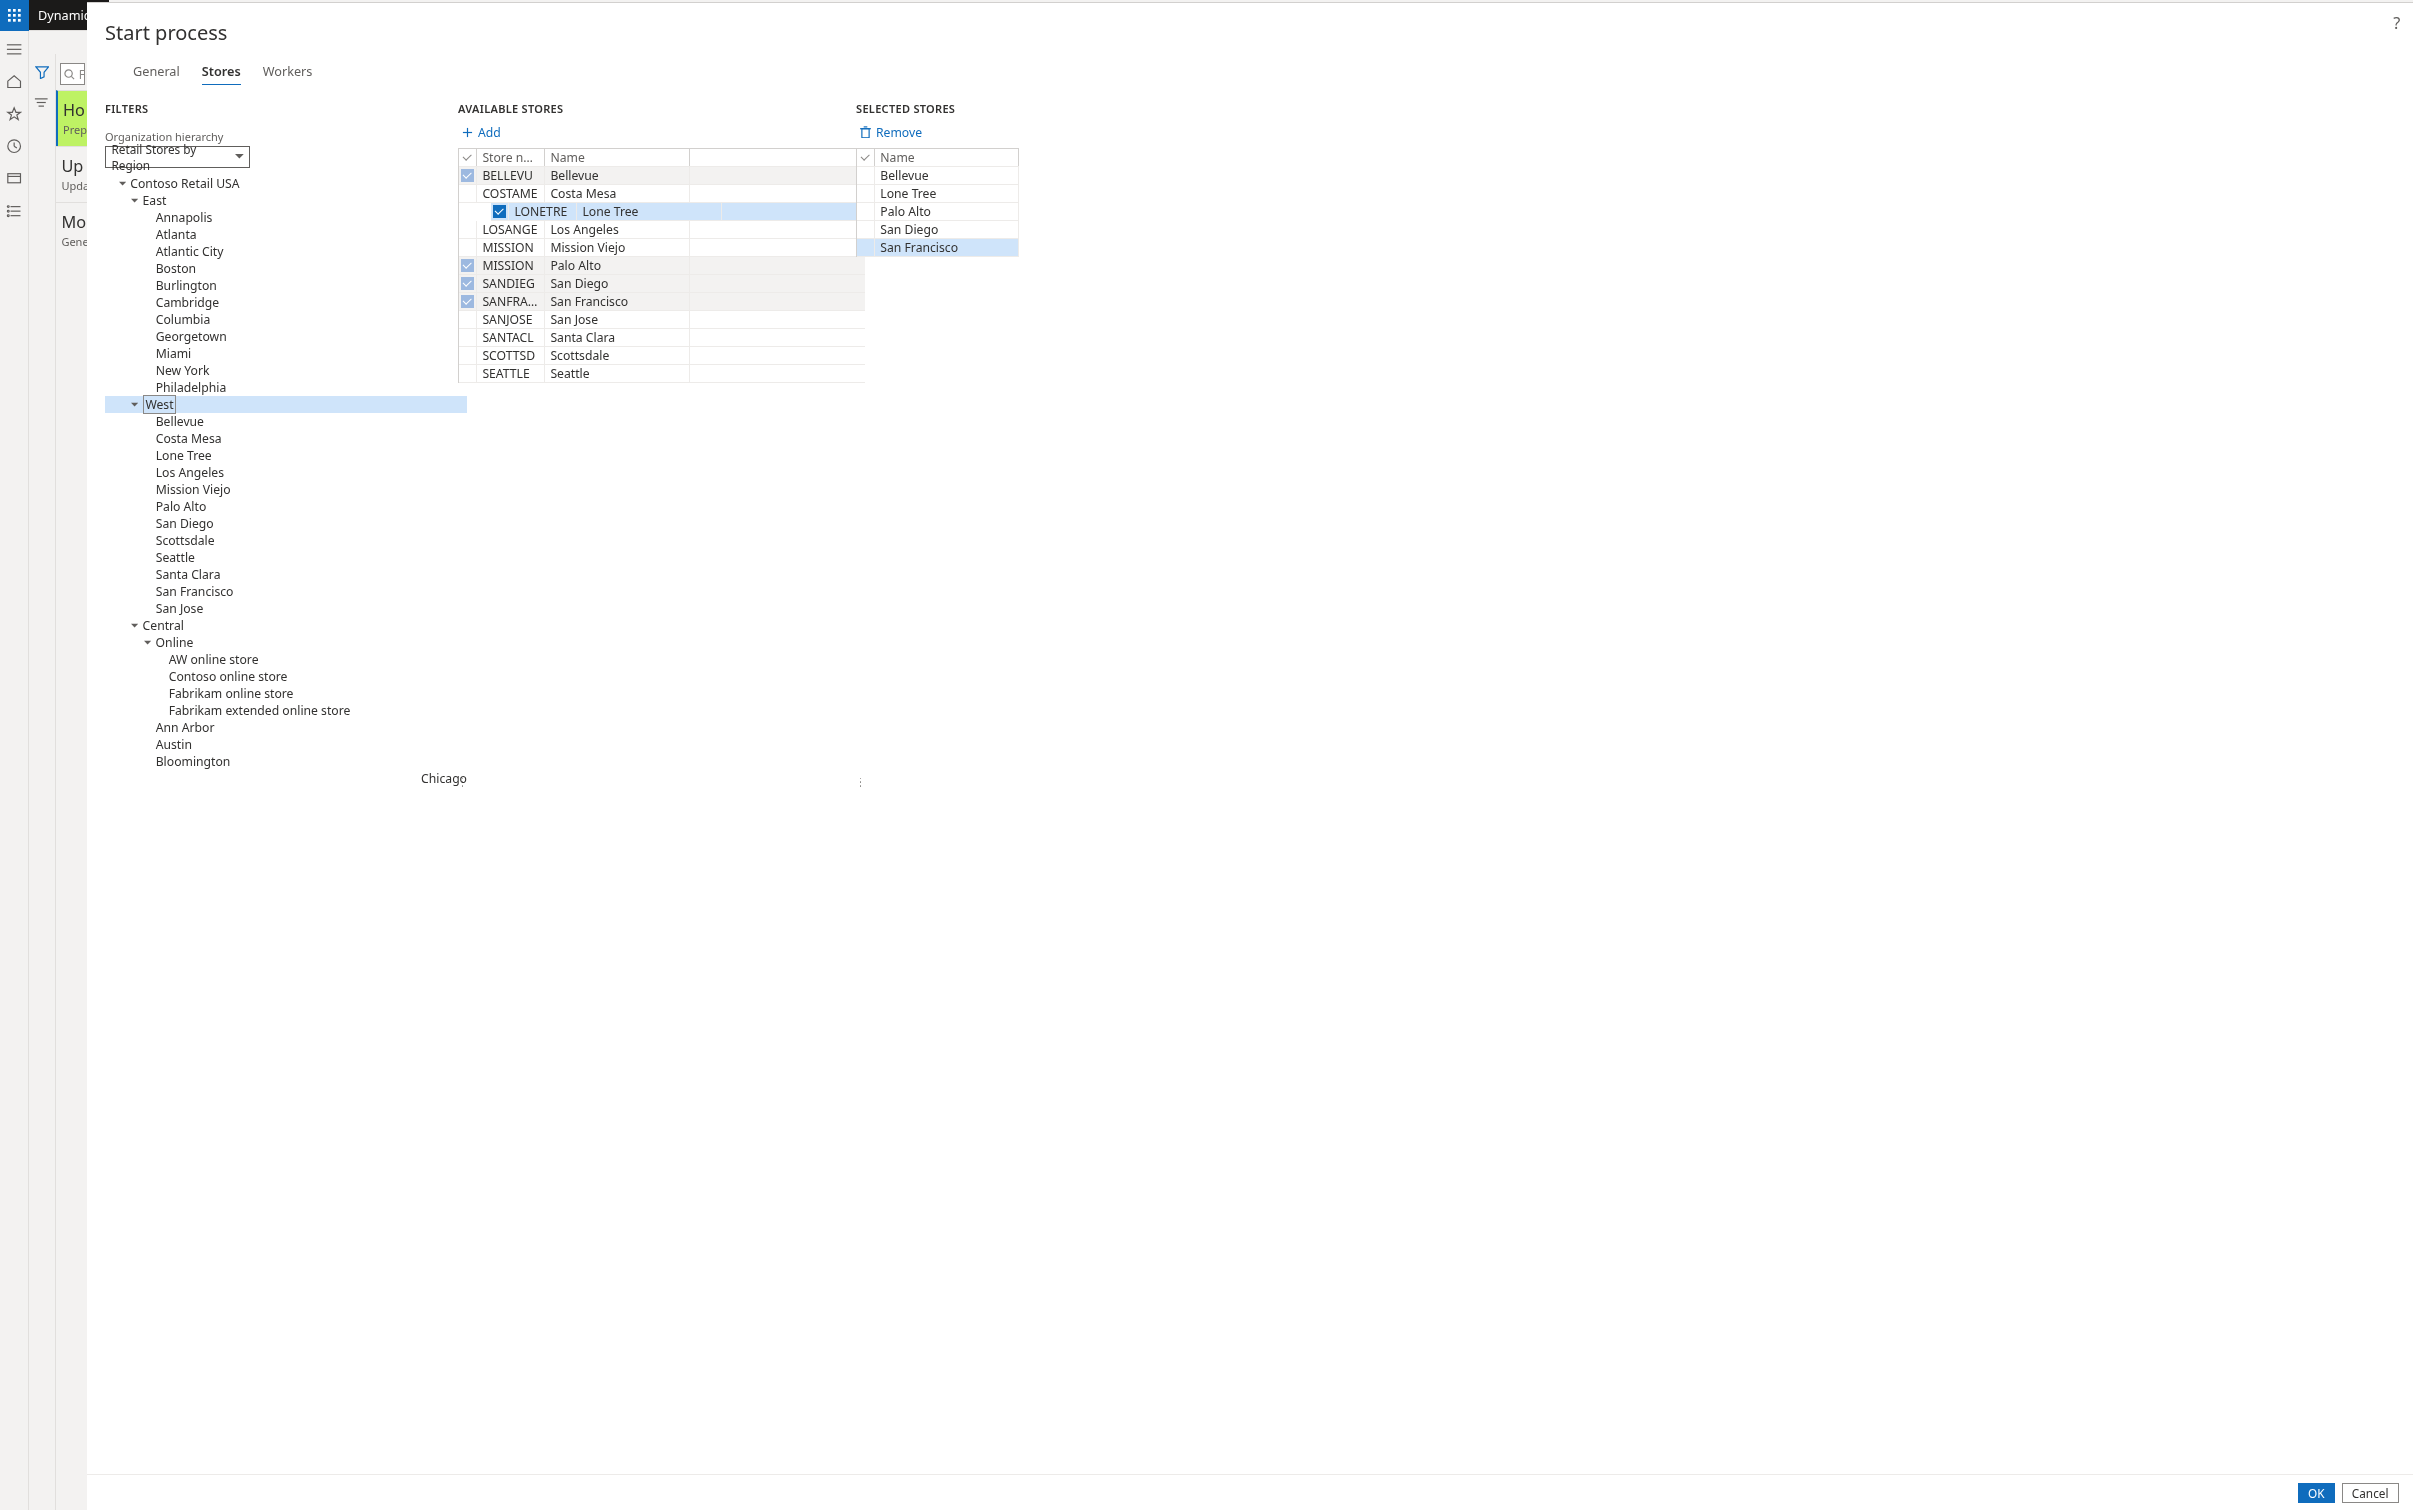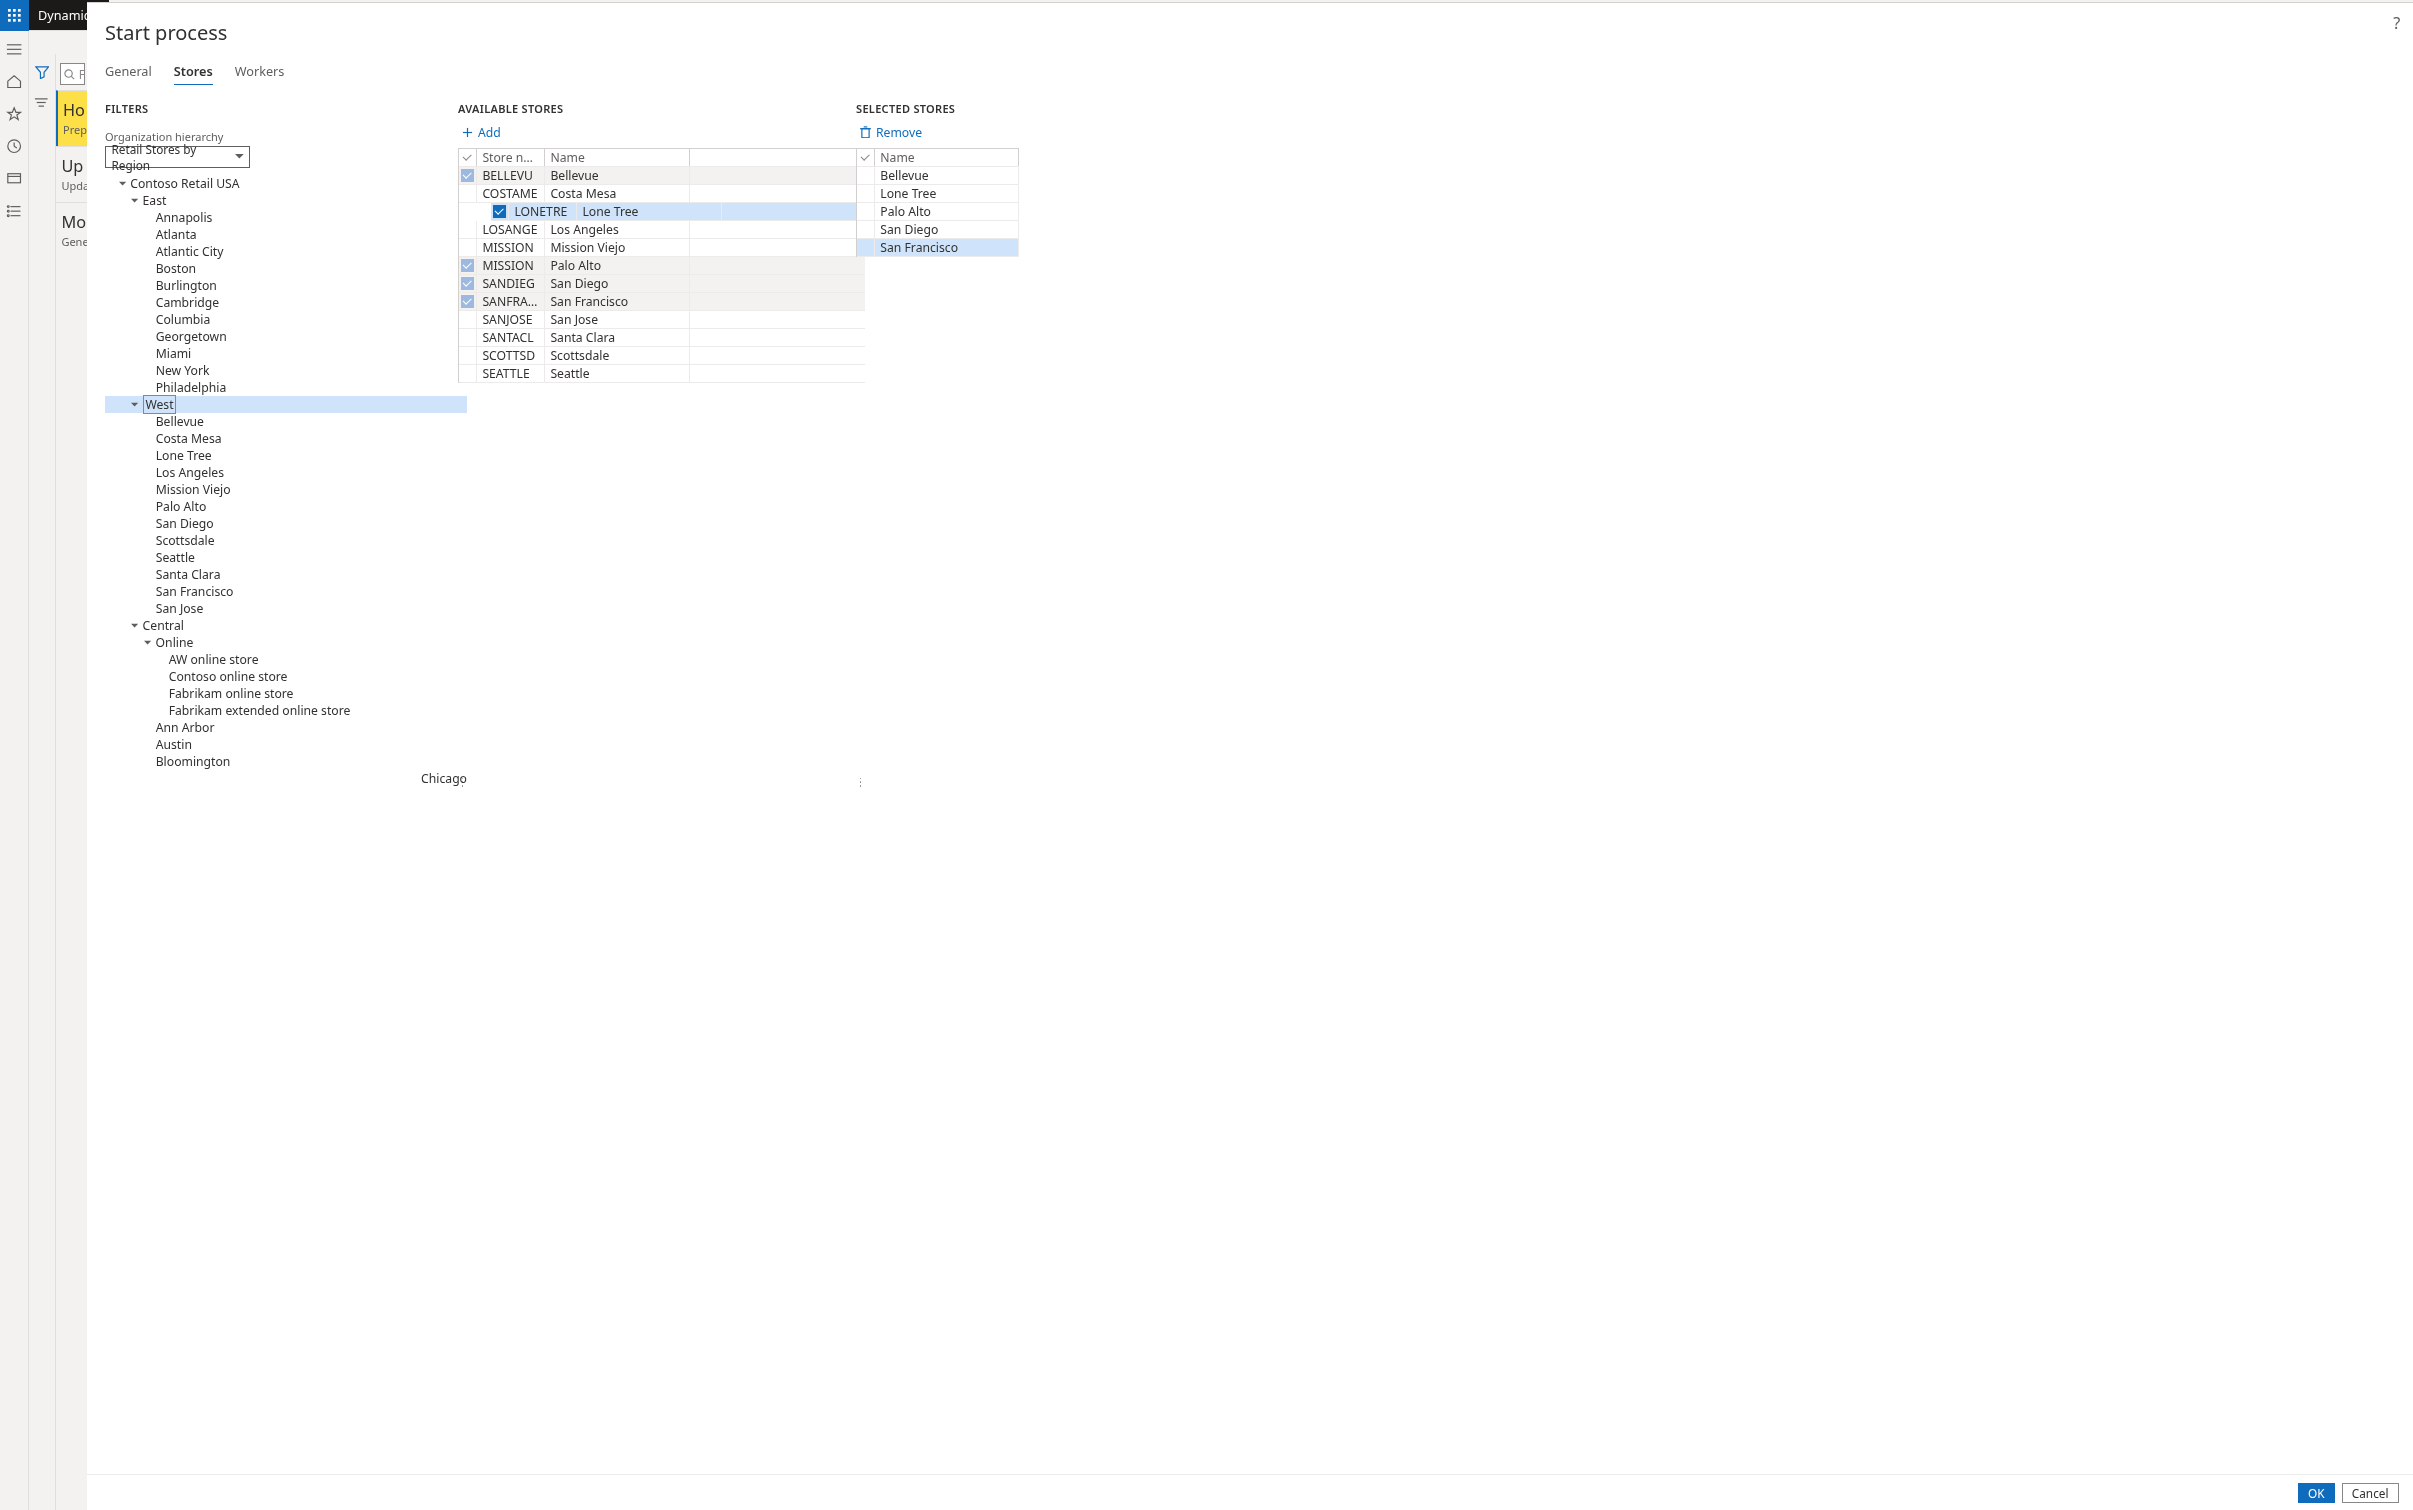--- a/index.html
+++ b/index.html
@@ -151,21 +151,21 @@
 }
 .search-box-obsc svg { fill: none; stroke: #8a8886; stroke-width: 1.3; flex-shrink: 0; }
 .search-box-obsc span { margin-left: 3.6px; font-size: 11.8px; }
 .card-obsc {
   border-top: 0.9px solid #e1dfdd;
   padding: 7.2px 5.4px 9px 5.4px;
   background: #f3f2f1;
   overflow: hidden;
 }
 .card-obsc.selected {
-  background: #fde047;
+  background: #bef264;
   border-left: 2.7px solid #0f6cbd;
   padding-left: 5px;
 }
 .card-obsc .t1 {
   font-size: 16.3px;
   font-weight: 400;
   color: #323130;
   white-space: nowrap;
 }
 .card-obsc .t2 {
@@ -194,20 +194,21 @@
   font-size: 20px;
   font-weight: 400;
   color: #323130;
 }
 .panel-tabs {
   margin-top: 16.3px;
   display: flex;
   gap: 22px;
   padding-bottom: 5.4px;
   padding-left: 0;
+  margin-left: 28px;
 }
 .panel-tab {
   font-size: 12.7px;
   color: #605e5c;
   cursor: pointer;
   padding-bottom: 3.6px;
   border-bottom: 1.8px solid transparent;
 }
 .panel-tab.active {
   color: #323130;

